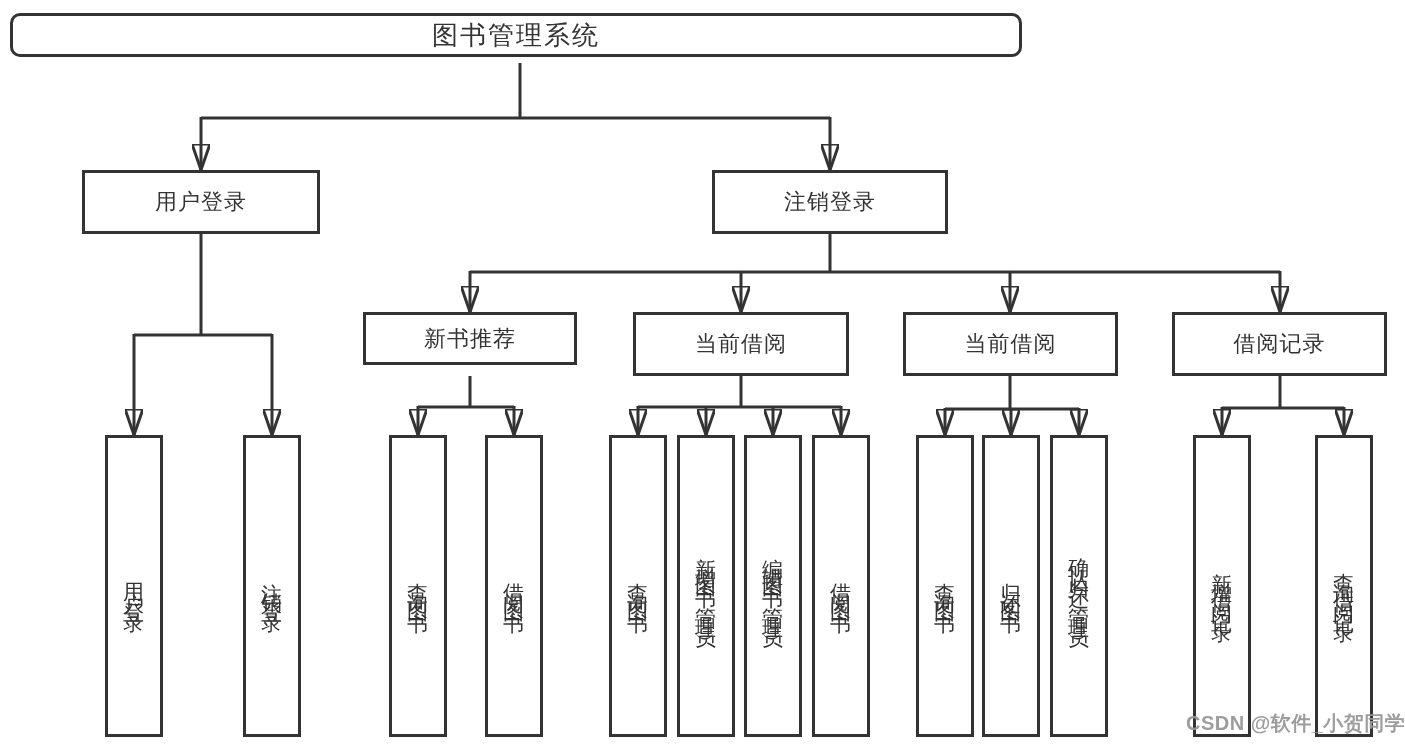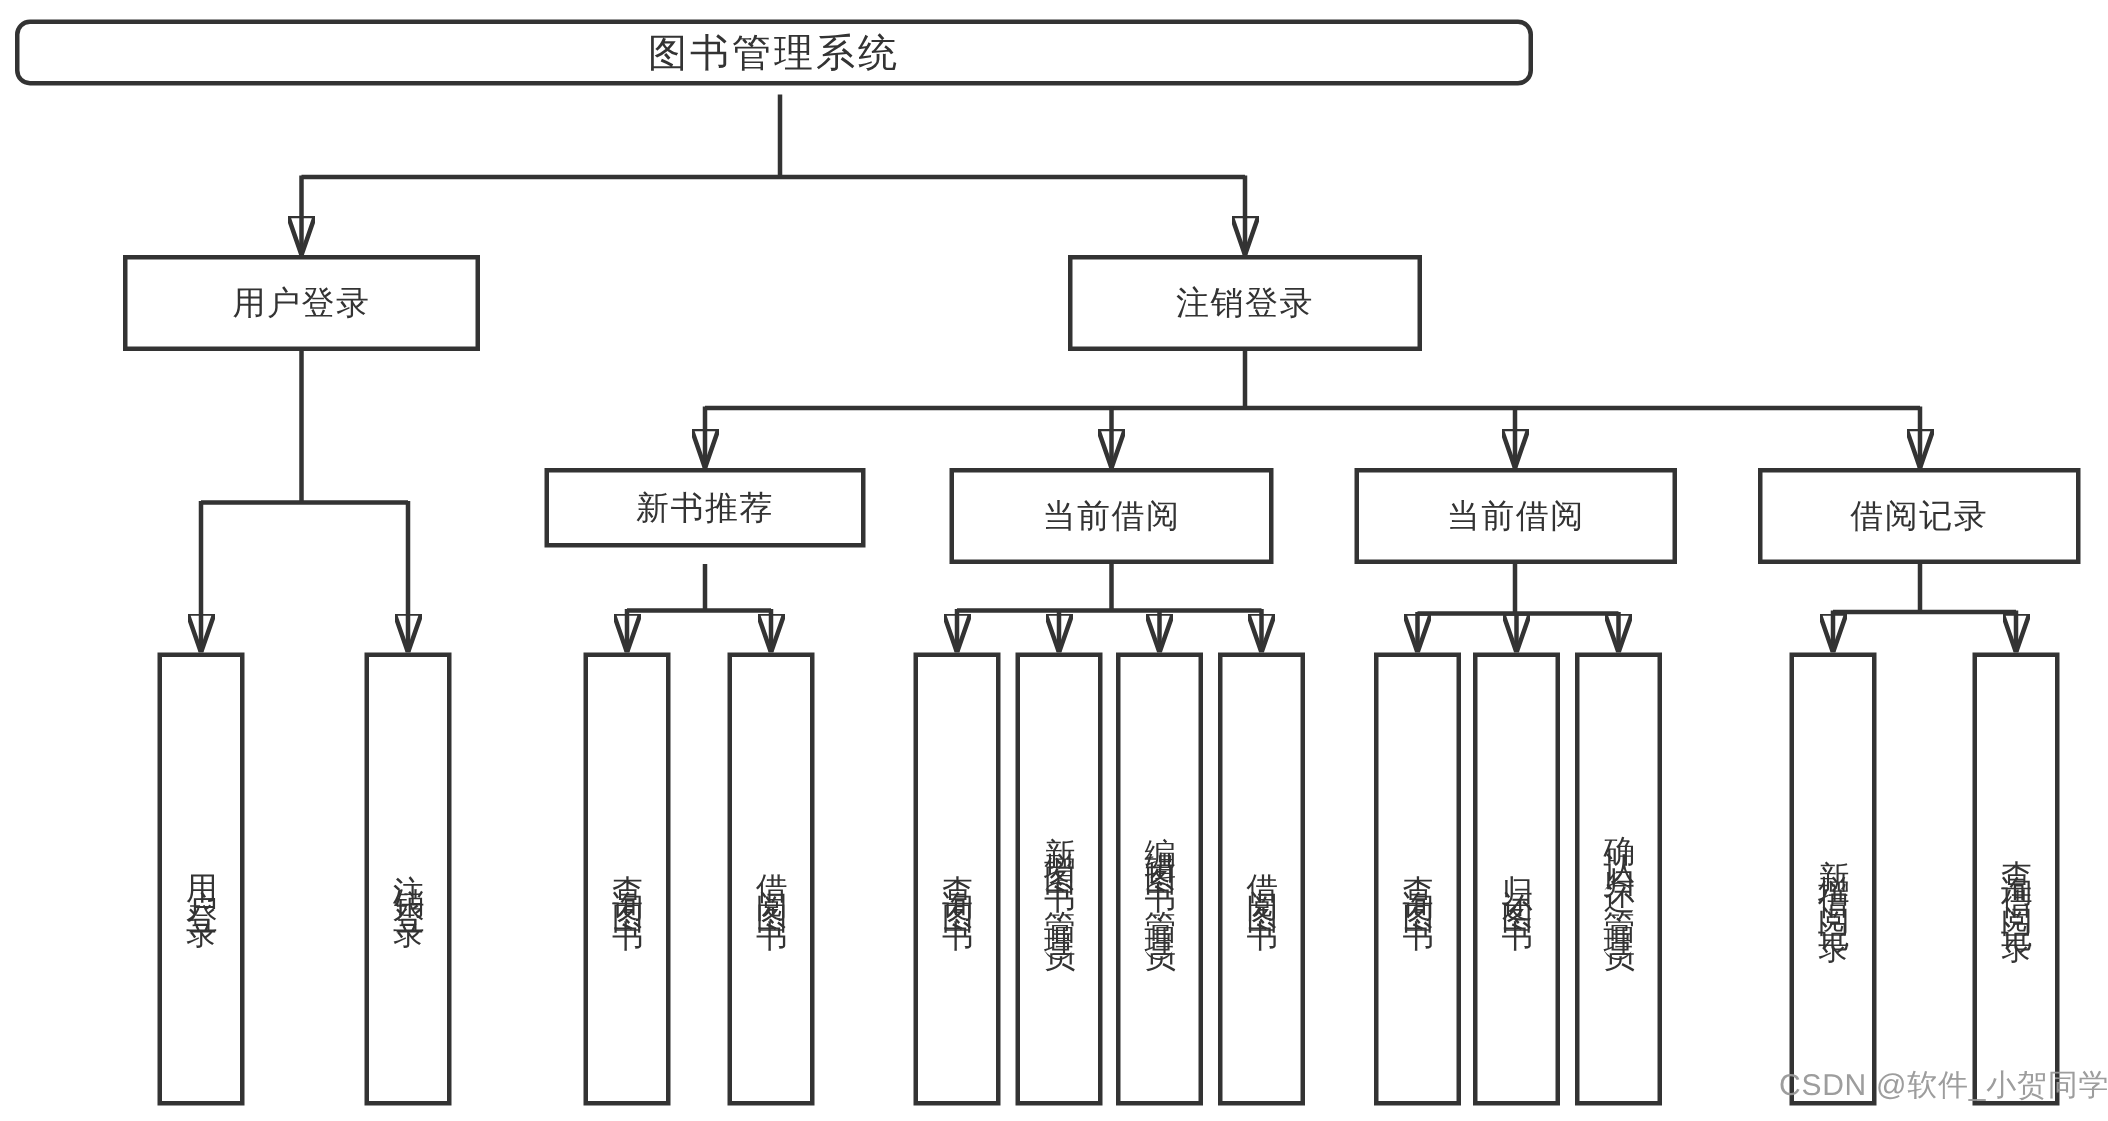--- a/index.html
+++ b/index.html
@@ -47,20 +47,21 @@
   }
   .watermark {
     position: absolute;
     left: 1186px;
     top: 710px;
     font-size: 20px;
     letter-spacing: 0.5px;
     color: rgba(152, 152, 152, 0.95);
     white-space: nowrap;
     z-index: 5;
+    font-weight: bold;
   }
 </style>
 </head>
 <body>
 
 <div class="canvas">
 
   <svg class="wires" viewBox="0 0 1405 747" xmlns="http://www.w3.org/2000/svg">
     <defs>
       <marker id="arrow" markerUnits="userSpaceOnUse" markerWidth="26" markerHeight="18" viewBox="0 0 26 18" refX="26" refY="9" orient="auto">

